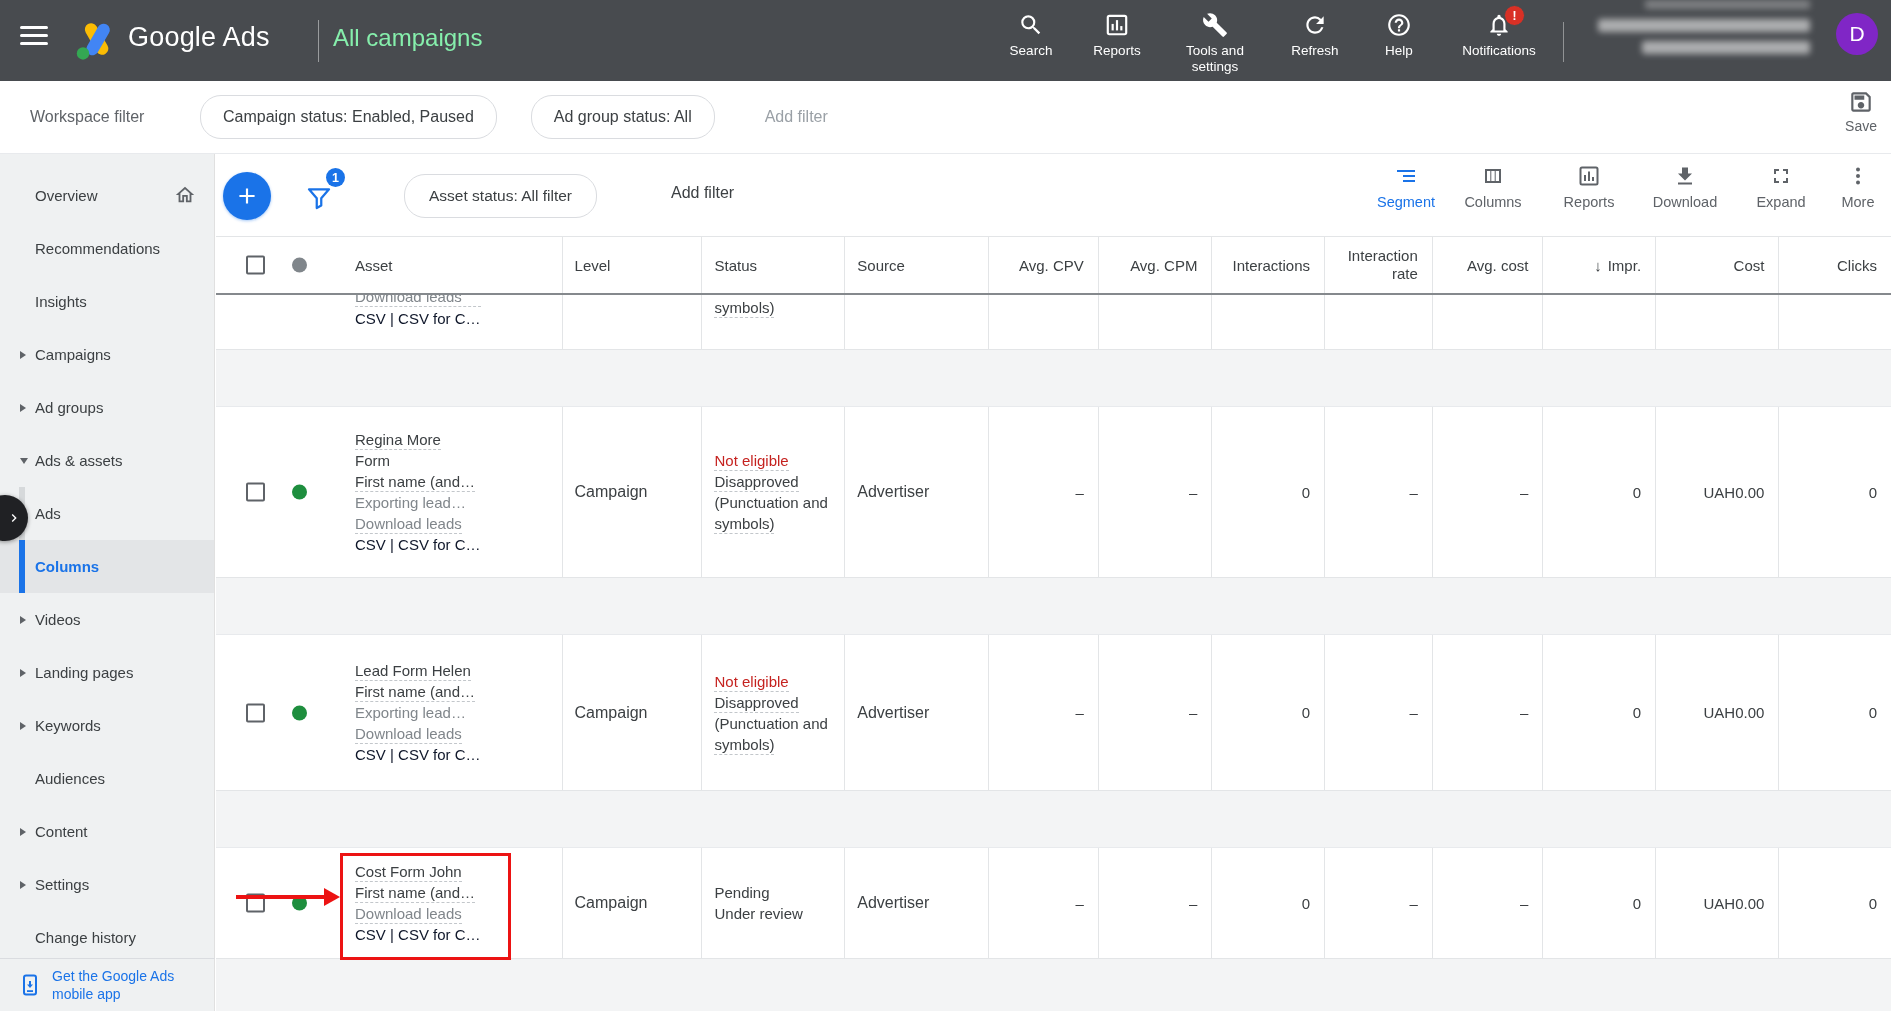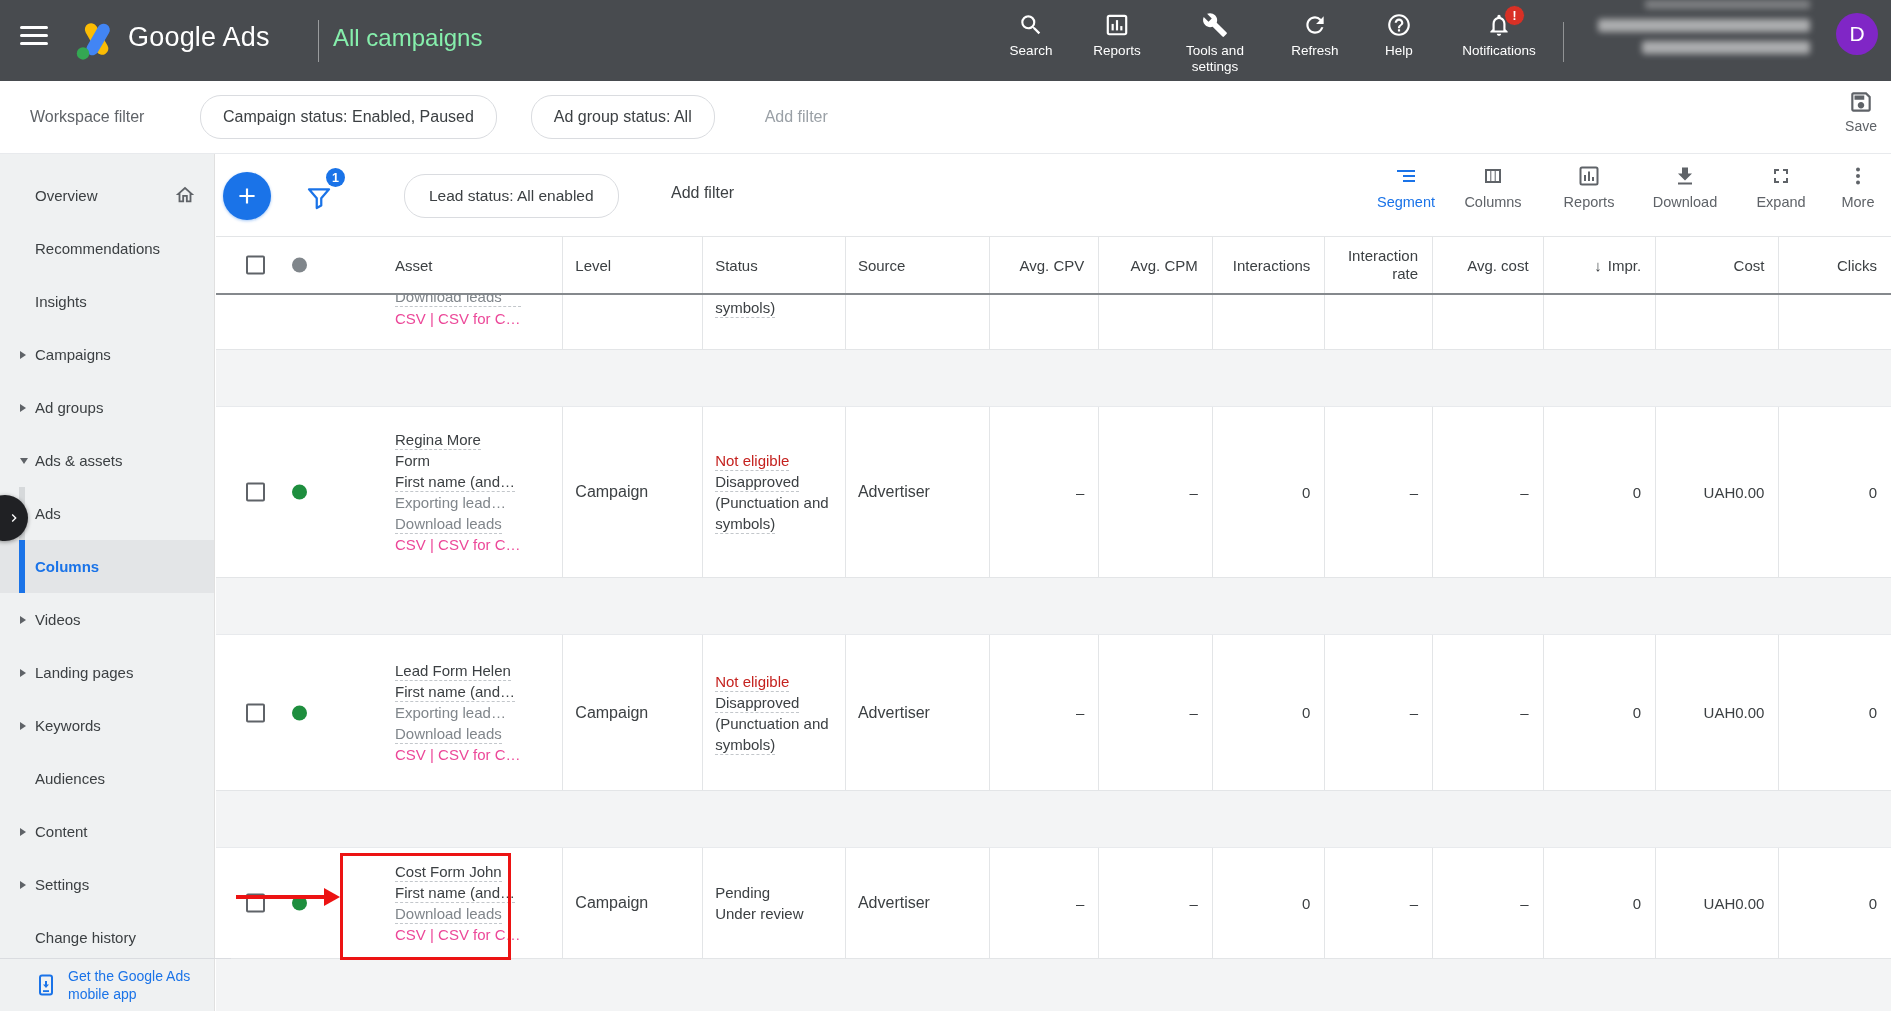--- a/index.html
+++ b/index.html
@@ -41,21 +41,21 @@
   .nav-item{position:relative;height:53px;display:flex;align-items:center;font-size:15px;color:#3c4043;cursor:pointer;}
   .nav-item .txt{margin-left:35px;}
   .tri{position:absolute;left:20px;width:0;height:0;}
   .tri-r{border-left:6px solid #5f6368;border-top:4.5px solid transparent;border-bottom:4.5px solid transparent;}
   .tri-d{border-top:6px solid #5f6368;border-left:4.5px solid transparent;border-right:4.5px solid transparent;}
   .nav-sub::before{content:'';position:absolute;left:19px;top:0;bottom:0;width:6px;background:#d6d9db;}
   .nav-sub.selected{background:#e3e5e7;}
   .nav-sub.selected::before{background:#1a73e8;}
   .nav-sub.selected .txt{color:#1a73e8;font-weight:600;}
   .home-ic{position:absolute;right:18px;top:15px;}
-  .mobile-app{position:absolute;left:0;bottom:0;width:215px;height:52px;border-top:1px solid #dadce0;display:flex;align-items:center;cursor:pointer;padding-left:16px;}
+  .mobile-app{position:absolute;left:0;bottom:0;width:215px;height:52px;border-top:1px solid #dadce0;display:flex;align-items:center;cursor:pointer;}
   .mobile-app .txt{margin-left:10px;width:125px;font-size:14px;line-height:18px;color:#1a73e8;}
   .mobile-app svg{margin-left:18px;}
   .panel-toggle{position:absolute;left:-18px;top:495px;width:46px;height:46px;border-radius:50%;background:#202124;z-index:40;display:flex;align-items:center;justify-content:flex-end;padding-right:6px;box-sizing:border-box;cursor:pointer;box-shadow:0 1px 4px rgba(0,0,0,.4);}
 
   
   .content{position:absolute;left:216px;top:153px;right:0;bottom:0;background:#fff;}
   .toolbar{position:absolute;left:0;top:0;right:0;height:83px;background:#fff;}
   .fab{position:absolute;left:7px;top:19px;width:48px;height:48px;border-radius:50%;background:#1a73e8;display:flex;align-items:center;justify-content:center;cursor:pointer;box-shadow:0 1px 3px rgba(26,115,232,.4);}
   .funnel{position:absolute;left:88px;top:30px;cursor:pointer;}
   .funnel-badge{position:absolute;left:110px;top:15px;width:19px;height:19px;border-radius:50%;background:#1a73e8;color:#fff;font-size:12.5px;font-weight:700;display:flex;align-items:center;justify-content:center;}
@@ -65,38 +65,38 @@
   .act{width:96px;display:flex;flex-direction:column;align-items:center;gap:6px;cursor:pointer;}
   .act .lbl{font-size:14.5px;color:#5f6368;}
   .act.active .lbl{color:#1a73e8;font-weight:500;}
   .act.w70{width:78px}.act.w56{width:58px}
 
   
   .grid{position:absolute;left:0;top:83px;right:0;}
   .trow{display:flex;background:#fff;border-bottom:1px solid #e3e5e7;box-sizing:border-box;}
   .cell{border-right:1px solid #e3e5e7;box-sizing:border-box;position:relative;display:flex;align-items:center;}
   .cell:last-child{border-right:none;}
-  .c-asset{width:355px;padding-left:40px;}
+  .c-asset{width:355px;}
   .c-level{width:143px;padding-left:12px;}
   .c-status{width:146px;padding-left:12px;}
   .c-source{width:147px;padding-left:12px;}
   .c-m{justify-content:flex-end;padding-right:14px;font-size:15px;color:#3c4043;}
   .m1{width:112px}.m2{width:116px}.m3{width:115px}.m4{width:110px}.m5{width:113px}.m6{width:115px}.m7{width:126px}.m8{width:114px}
   .thead{height:59px;border-top:1px solid #e3e5e7;border-bottom:2px solid #85898d;font-weight:500;font-size:15px;color:#3c4043;}
   .thead .cell{cursor:pointer;}
   .hdr-2line{text-align:right;line-height:18px;width:86px;}
   .cbx{width:19px;height:19px;border:2px solid #5f6368;border-radius:2px;background:#fff;box-sizing:border-box;position:absolute;left:30px;top:50%;transform:translateY(-50%);cursor:pointer;}
   .dot{width:15px;height:15px;border-radius:50%;position:absolute;left:76px;top:50%;transform:translateY(-50%);}
   .dot-gray{background:#80868b;}
   .dot-green{background:#1e8e3e;}
   .asset-text{margin-left:139px;font-size:15px;line-height:21px;}
   .line{color:#3c4043;}
   .line.gray{color:#80868b;}
   .dashed{border-bottom:1px dashed #c3c7cb;display:inline-block;line-height:19px;}
-  .link{color:#ec4899;cursor:pointer;}
+  .link{color:#0f172a;cursor:pointer;}
   .status-lines{font-size:15px;line-height:21px;}
   .st-red{color:#c5221f;}
   .band{background:#f3f4f5;border-bottom:1px solid #e8eaed;}
   .h55{height:55px}.h56{height:56px}.h171{height:171px}.h156{height:156px}.h111{height:111px}.h60{height:55px}
   .partial .c-asset{align-items:flex-start;overflow:hidden;}
   .partial .asset-text{padding-top:0;}
   .clip{height:13px;overflow:hidden;}
   .clip .inner{display:block;margin-top:-8px;}
   .partial .c-status{align-items:flex-start;}
   .partial .status-lines{margin-top:2px;}
@@ -277,21 +277,21 @@
         <svg width="26" height="26" viewBox="0 0 24 24">
             <path fill="#fff" d="M19 13h-6v6h-2v-6H5v-2h6V5h2v6h6v2z"></path>
           </svg>
       </div>
       <div class="funnel">
         <svg width="30" height="30" viewBox="0 0 24 24">
             <path fill="none" stroke="#1a73e8" stroke-width="1.8" stroke-linejoin="round" d="M4 5h16l-6.2 7.2V18l-3.6 2v-7.8L4 5z"></path>
           </svg>
       </div>
       <div class="funnel-badge">1</div>
-      <div class="tb-chip">Lead status: All enabled</div>
+      <div class="tb-chip">Asset status: All filter</div>
       <div class="tb-addfilter">Add filter</div>
 
       <div class="actions">
         <div class="act w70 active">
           <svg width="24" height="24" viewBox="0 0 24 24">
               <path fill="#1a73e8" d="M3 6h18v2H3V6zm6 5h12v2H9v-2zm0 5h12v2H9v-2z"></path>
             </svg>
           <span class="lbl">Segment</span>
         </div>
         <div class="act">

